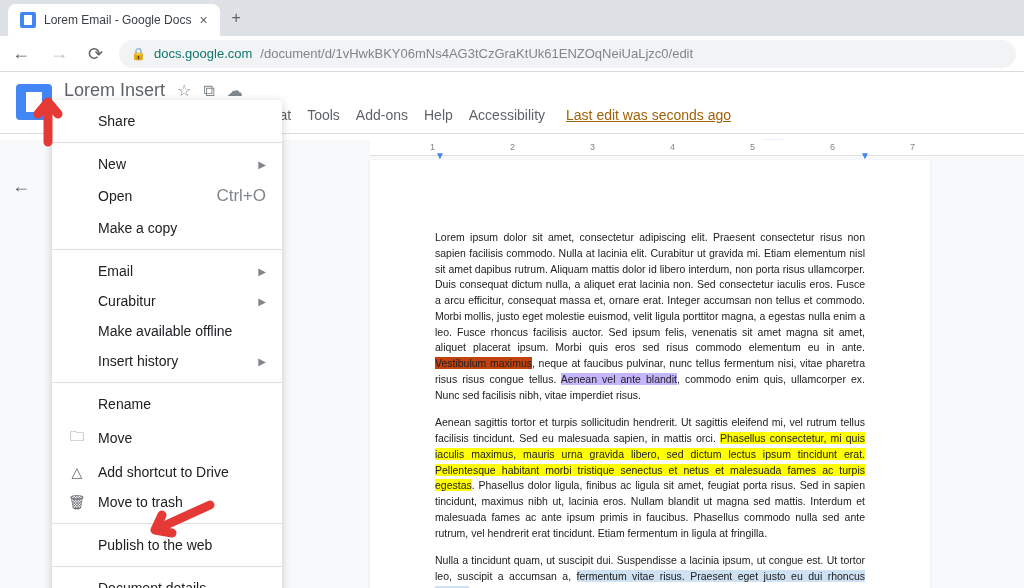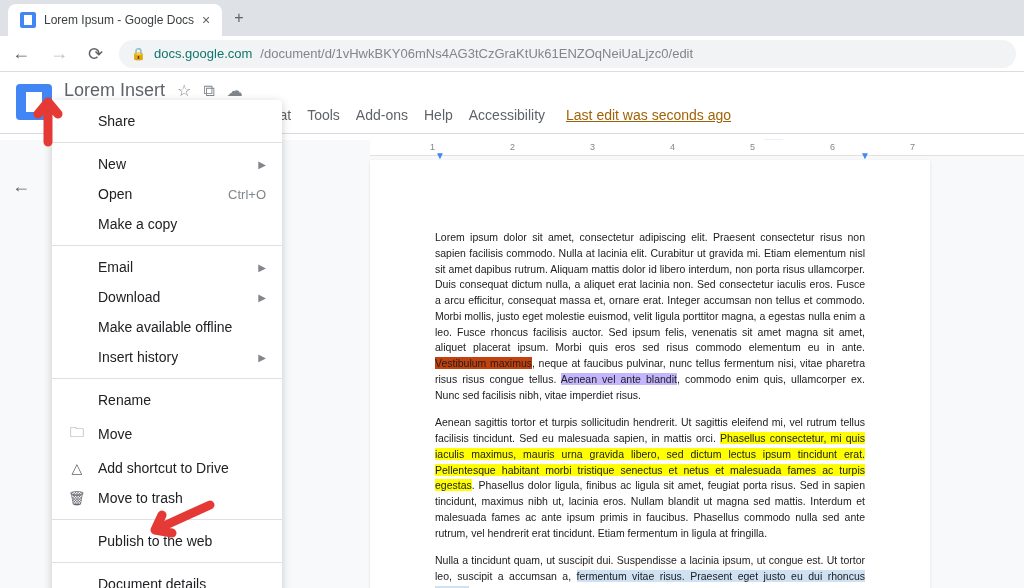--- a/index.html
+++ b/index.html
@@ -40,21 +40,21 @@
     .tb-sep { width: 1px; height: 20px; background: #dadce0; margin: 0 4px; }
     .tb-select { font-size: 13px; color: #202124; padding: 0 4px; display: flex; align-items: center; gap: 4px; }
     .tb-select::after { content: '▾'; font-size: 10px; color: #5f6368; }
     .tb-active { background: #e8f0fe; border-radius: 4px; color: #1a73e8; }
     
     
     .dropdown { position: absolute; left: 52px; top: 100px; width: 230px; background: #fff; box-shadow: 0 2px 10px rgba(0,0,0,0.2); border-radius: 4px; padding: 6px 0; z-index: 100; font-size: 14px; }
     .dd-item { padding: 7px 16px; display: flex; align-items: center; gap: 12px; color: #202124; cursor: pointer; }
     .dd-icon { width: 18px; text-align: center; color: #5f6368; font-size: 14px; }
     .dd-label { flex: 1; }
-    .dd-shortcut { color: #80868b; font-size: 13px; }
+    .dd-shortcut { color: #80868b; font-size: 17px; }
     .dd-arrow { color: #80868b; font-size: 10px; }
     .dd-sep { height: 1px; background: #e0e0e0; margin: 6px 0; }
     
     
     .doc-area { position: absolute; top: 140px; left: 0; right: 0; bottom: 0; background: #f8f9fa; overflow: hidden; }
     .ruler { height: 16px; background: #fff; border-bottom: 1px solid #e0e0e0; position: relative; margin-left: 370px; }
     .ruler-marks { position: absolute; top: 2px; left: 0; right: 0; height: 12px; font-size: 9px; color: #80868b; }
     .ruler-indent { position: absolute; top: 10px; font-size: 10px; color: #4285f4; }
     
     .outline-panel { position: absolute; left: 0; width: 50px; top: 20px; padding: 12px 8px; }
@@ -72,21 +72,21 @@
     
     .arrow { position: absolute; z-index: 200; }
     .arrow svg { display: block; }
   </style>
 </head>
 <body>
 
 <div class="browser-tabs">
   <div class="tab">
     <div class="tab-favicon"></div>
-    <span>Lorem Ipsum - Google Docs</span>
+    <span>Lorem Email - Google Docs</span>
     <span class="tab-close">×</span>
   </div>
   <div class="new-tab">+</div>
 </div>
 
 <div class="browser-bar">
   <span class="nav-arrow">←</span>
   <span class="nav-arrow disabled">→</span>
   <span class="nav-arrow">⟳</span>
   <div class="url-bar">
@@ -187,21 +187,21 @@
     <span class="dd-label">Make a copy</span>
   </div>
   <div class="dd-sep"></div>
   <div class="dd-item">
     <span class="dd-icon"></span>
     <span class="dd-label">Email</span>
     <span class="dd-arrow">▶</span>
   </div>
   <div class="dd-item">
     <span class="dd-icon"></span>
-    <span class="dd-label">Download</span>
+    <span class="dd-label">Curabitur</span>
     <span class="dd-arrow">▶</span>
   </div>
   <div class="dd-item">
     <span class="dd-icon"></span>
     <span class="dd-label">Make available offline</span>
   </div>
   <div class="dd-item">
     <span class="dd-icon"></span>
     <span class="dd-label">Insert history</span>
     <span class="dd-arrow">▶</span>

